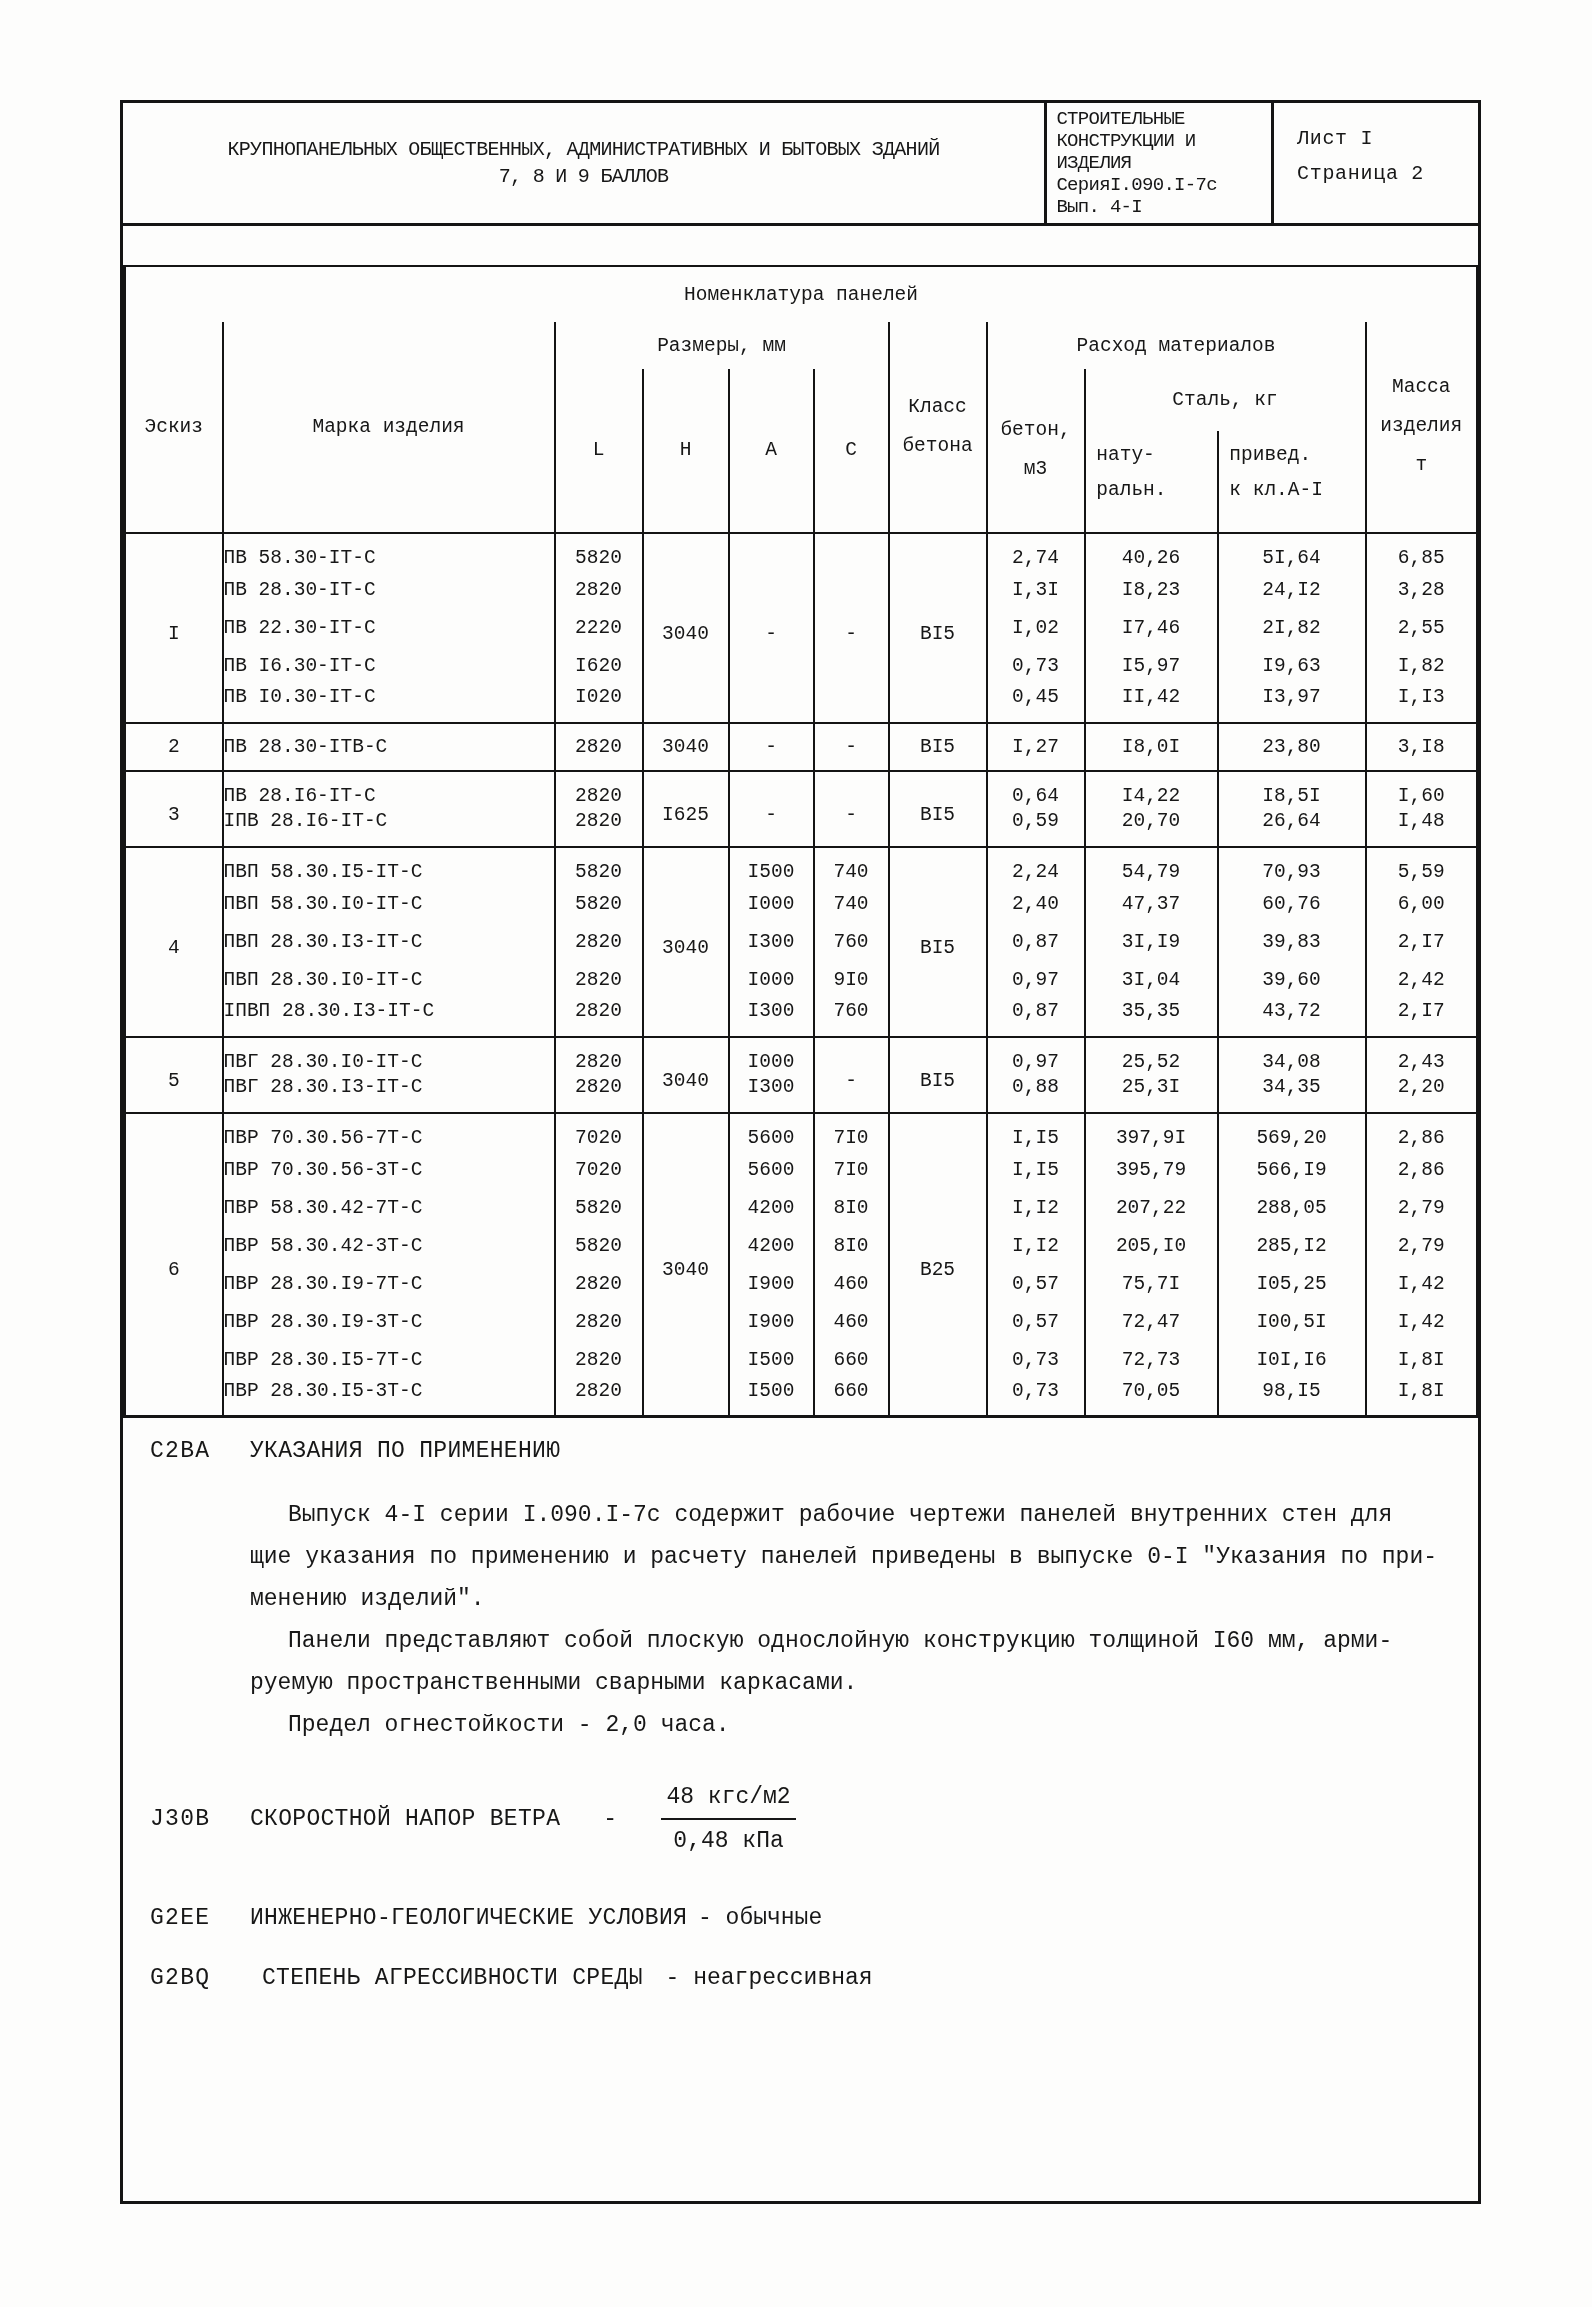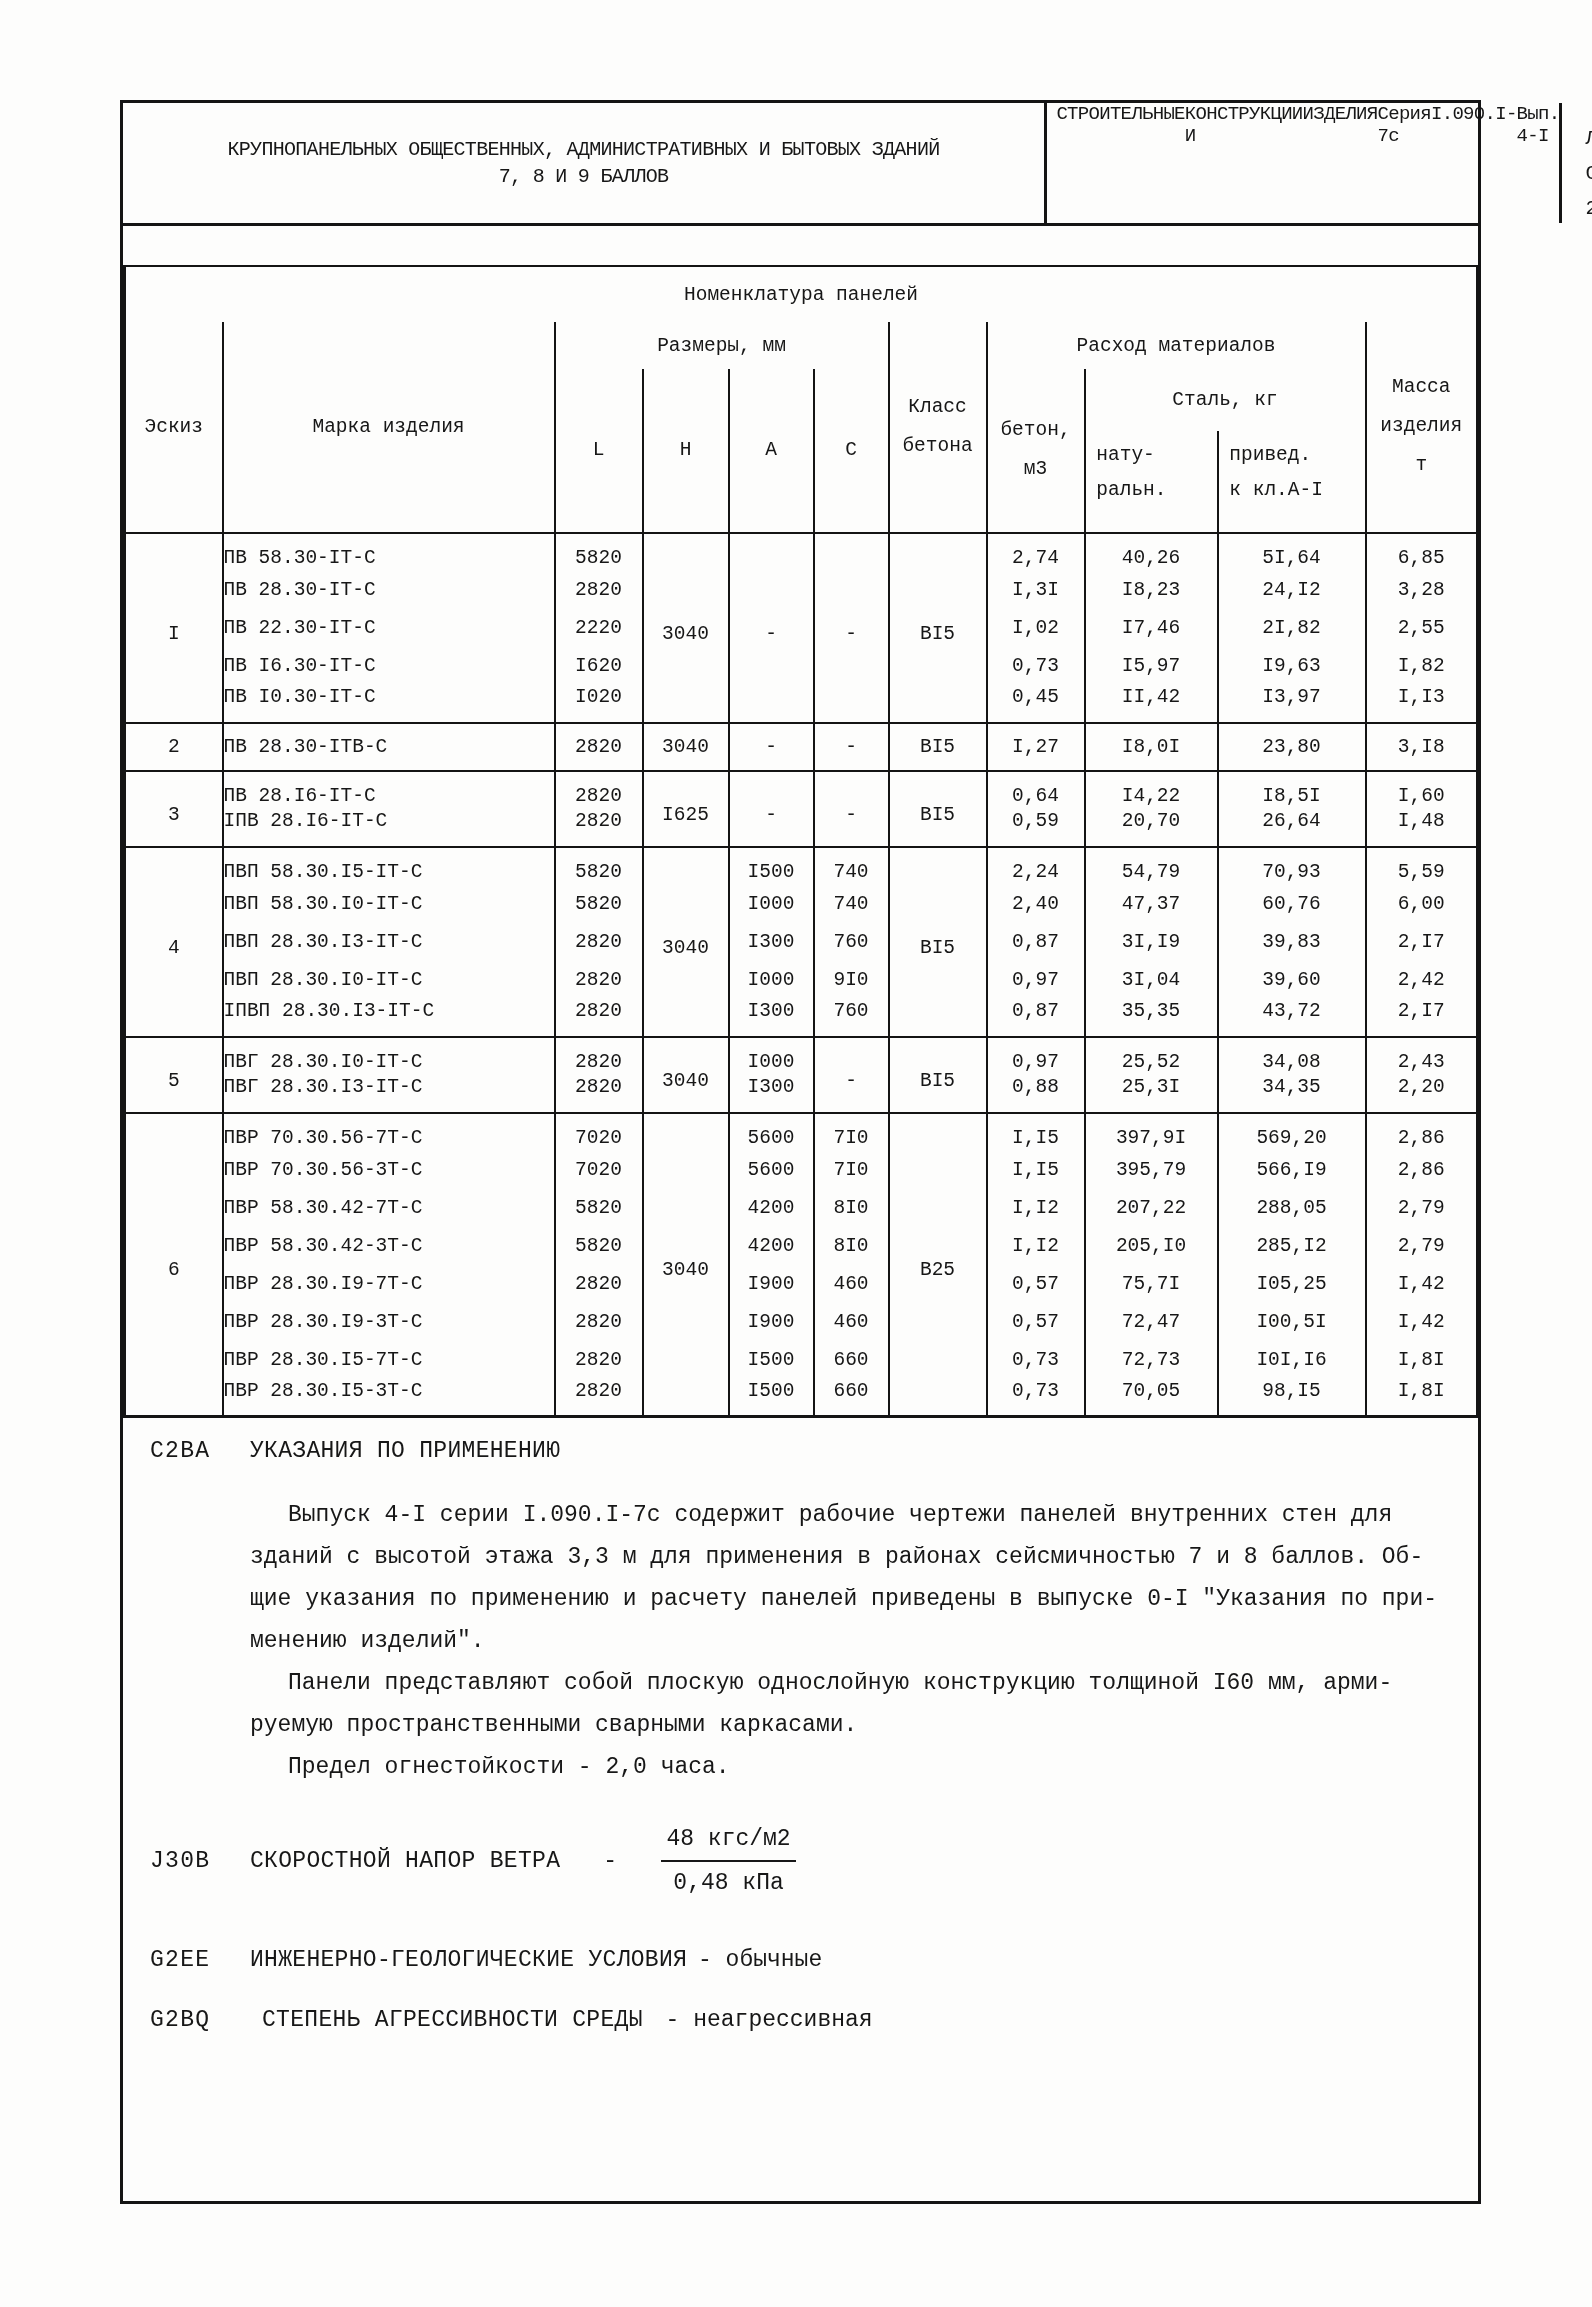--- a/index.html
+++ b/index.html
@@ -17,21 +17,21 @@
   }
   
   .head{display:flex;width:100%;height:123px;border-bottom:3.4px solid #141414;box-sizing:border-box;}
   .head-title{
     flex:0 0 924px;border-right:3.4px solid #141414;box-sizing:border-box;
     display:flex;flex-direction:column;justify-content:center;align-items:center;
     font-size:20px;line-height:27px;letter-spacing:-0.7px;text-align:center;padding:2.7px 6.7px;
   }
   .head-series{
     flex:0 0 227px;border-right:3.4px solid #141414;box-sizing:border-box;
-    display:flex;justify-content:center;
+    display:flex;flex-direction:column;justify-content:center;
     font-size:19px;line-height:22px;padding-left:9.4px;letter-spacing:-0.7px;
   }
   .head-sheet{
     flex:1 1 auto;display:flex;flex-direction:column;justify-content:flex-start;
     font-size:20px;line-height:35px;padding:17.5px 0 0 23px;letter-spacing:0.7px;
   }
   
   .tbl-wrap{margin-top:21.6px;}
   table.nom{
     border-collapse:collapse;table-layout:fixed;width:100%;
@@ -387,21 +387,20 @@
       </table>
     </div>
 
     <div class="notes">
       <div class="note-row first">
         <span class="code">C2BA</span>
         <span class="nh">УКАЗАНИЯ ПО ПРИМЕНЕНИЮ</span>
       </div>
       <div class="para">
         <div class="pl indent">Выпуск 4-I серии I.090.I-7с содержит рабочие чертежи панелей внутренних стен для</div>
-        <div class="pl">зданий с высотой этажа 3,3 м для применения в районах сейсмичностью 7 и 8 баллов. Об-</div>
         <div class="pl">щие указания по применению и расчету панелей приведены в выпуске 0-I "Указания по при-</div>
         <div class="pl">менению изделий".</div>
         <div class="pl indent">Панели представляют собой плоскую однослойную конструкцию толщиной I60 мм, арми-</div>
         <div class="pl">руемую пространственными сварными каркасами.</div>
         <div class="pl indent">Предел огнестойкости - 2,0 часа.</div>
       </div>
       <div class="note-row wind">
         <span class="code">J30B</span>
         <span class="nh">СКОРОСТНОЙ НАПОР ВЕТРА</span>
         <span class="dash">-</span>

